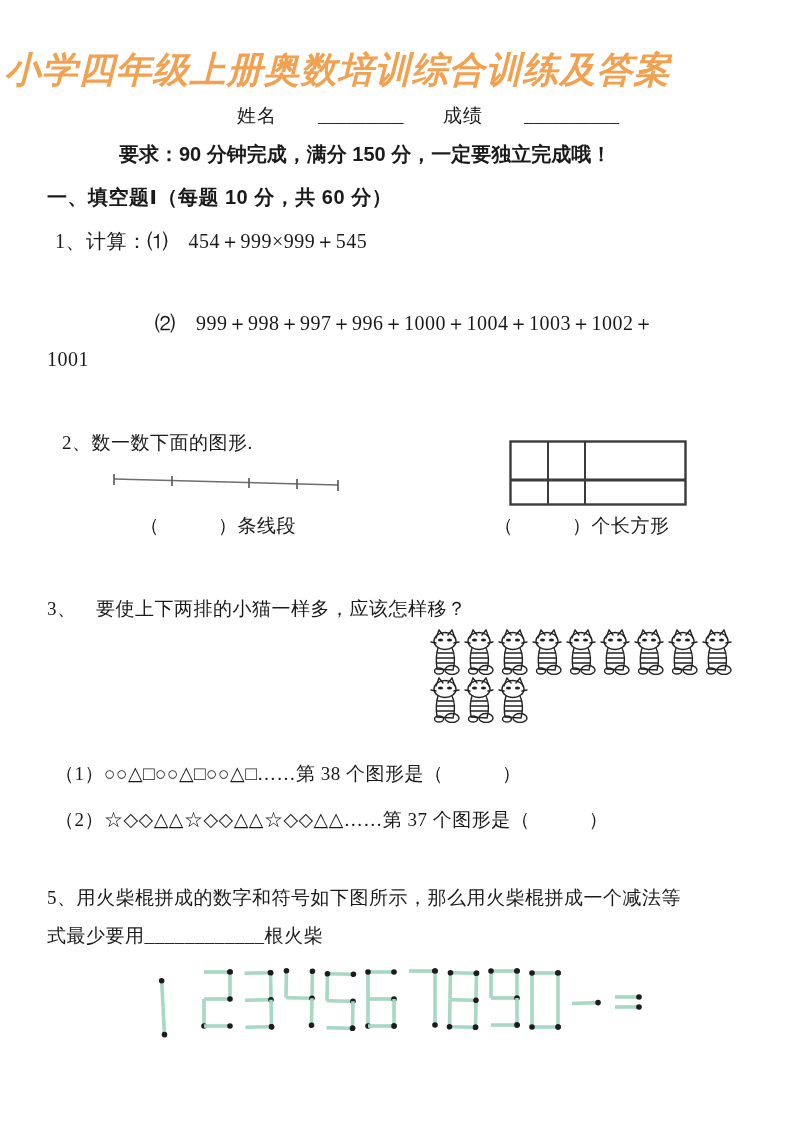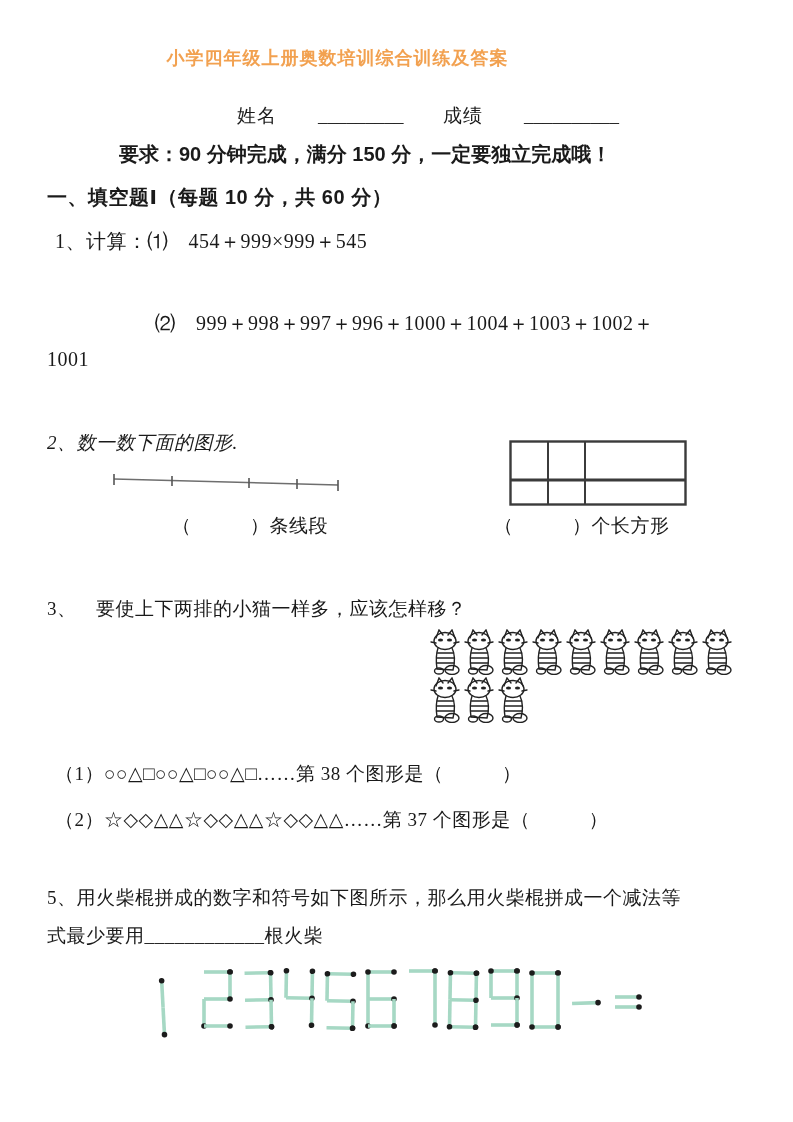--- a/index.html
+++ b/index.html
@@ -8,21 +8,21 @@
     width:793px;height:1122px;
     background:#ffffff;
     font-family:"Liberation Serif","DejaVu Serif",serif;
     color:#1a1a1a;
     overflow:hidden;
   }
   .abs{position:absolute;white-space:nowrap;}
   .title{
     width:675px;text-align:center;
     font-family:"Liberation Sans","DejaVu Sans",sans-serif;
-    font-weight:bold;font-size:18px;letter-spacing:1px;
+    font-weight:bold;font-size:36px;letter-spacing:1px;font-style:italic;
   }
   .nameline{font-size:19px;letter-spacing:1px;}
   .blank{letter-spacing:0;margin-left:41px;}
   .req{
     font-family:"Liberation Sans","DejaVu Sans",sans-serif;
     font-weight:bold;font-size:20px;margin-left:44px;
   }
   .h2{
     font-family:"Liberation Sans","DejaVu Sans",sans-serif;
     font-weight:bold;font-size:20px;letter-spacing:0.5px;
@@ -49,39 +49,39 @@
   <div class="abs req" style="top:141px;left:75px;">要求：90 分钟完成，满分 150 分，一定要独立完成哦！</div>
 
   <div class="abs h2" style="top:184px;left:47px;">一、填空题Ⅰ（每题 10 分，共 60 分）</div>
 
   <div class="abs q expr" style="top:228px;left:55px;">1、计算：⑴　454＋999×999＋545</div>
 
   <div class="abs q expr" style="top:310px;left:155px;">⑵　999＋998＋997＋996＋1000＋1004＋1003＋1002＋</div>
 
   <div class="abs q expr" style="top:348px;left:47px;">1001</div>
 
-  <div class="abs q" style="top:430px;left:47px;font-style:italic;">2、数一数下面的图形.</div>
+  <div class="abs q" style="top:430px;left:62px;">2、数一数下面的图形.</div>
 
   <svg class="abs" style="top:472px;left:110px;" width="232" height="20" viewBox="0 0 232 20">
     <line x1="4" y1="7" x2="228" y2="13" stroke="#6e6e6e" stroke-width="1.6"></line>
     <line x1="4" y1="2" x2="4" y2="13" stroke="#555" stroke-width="1.6"></line>
     <line x1="62" y1="4" x2="62" y2="14" stroke="#555" stroke-width="1.6"></line>
     <line x1="139" y1="6" x2="139" y2="16" stroke="#555" stroke-width="1.6"></line>
     <line x1="187" y1="7" x2="187" y2="17" stroke="#555" stroke-width="1.6"></line>
     <line x1="228" y1="8" x2="228" y2="19" stroke="#555" stroke-width="1.6"></line>
   </svg>
 
   <svg class="abs" style="top:440px;left:509px;" width="178" height="66" viewBox="0 0 178 66">
     <rect x="1.5" y="1.5" width="175" height="63" fill="none" stroke="#3b3b3b" stroke-width="2.4"></rect>
     <line x1="39" y1="1.5" x2="39" y2="64.5" stroke="#3b3b3b" stroke-width="2"></line>
     <line x1="76" y1="1.5" x2="76" y2="64.5" stroke="#3b3b3b" stroke-width="2"></line>
     <line x1="1.5" y1="40" x2="176.5" y2="40" stroke="#3b3b3b" stroke-width="2.8"></line>
   </svg>
 
-  <div class="abs q" style="top:513px;left:140px;margin-left:32px;">（　　　）条线段</div>
+  <div class="abs q" style="top:513px;left:140px;">（　　　）条线段</div>
   <div class="abs q" style="top:513px;left:494px;">（　　　）个长方形</div>
 
   <div class="abs q" style="top:596px;left:47px;">3、　要使上下两排的小猫一样多，应该怎样移？</div>
 
   <div class="abs" style="top:629px;left:428px;">
     <div class="cats-row" id="cats-top">
         <svg class="cat" viewBox="0 0 34 46">
           <g fill="none" stroke="#222" stroke-width="1.4" stroke-linecap="round">
             <path d="M8,9 L11,1 L15,6"></path>
             <path d="M20,6 L24,1 L27,9"></path>

